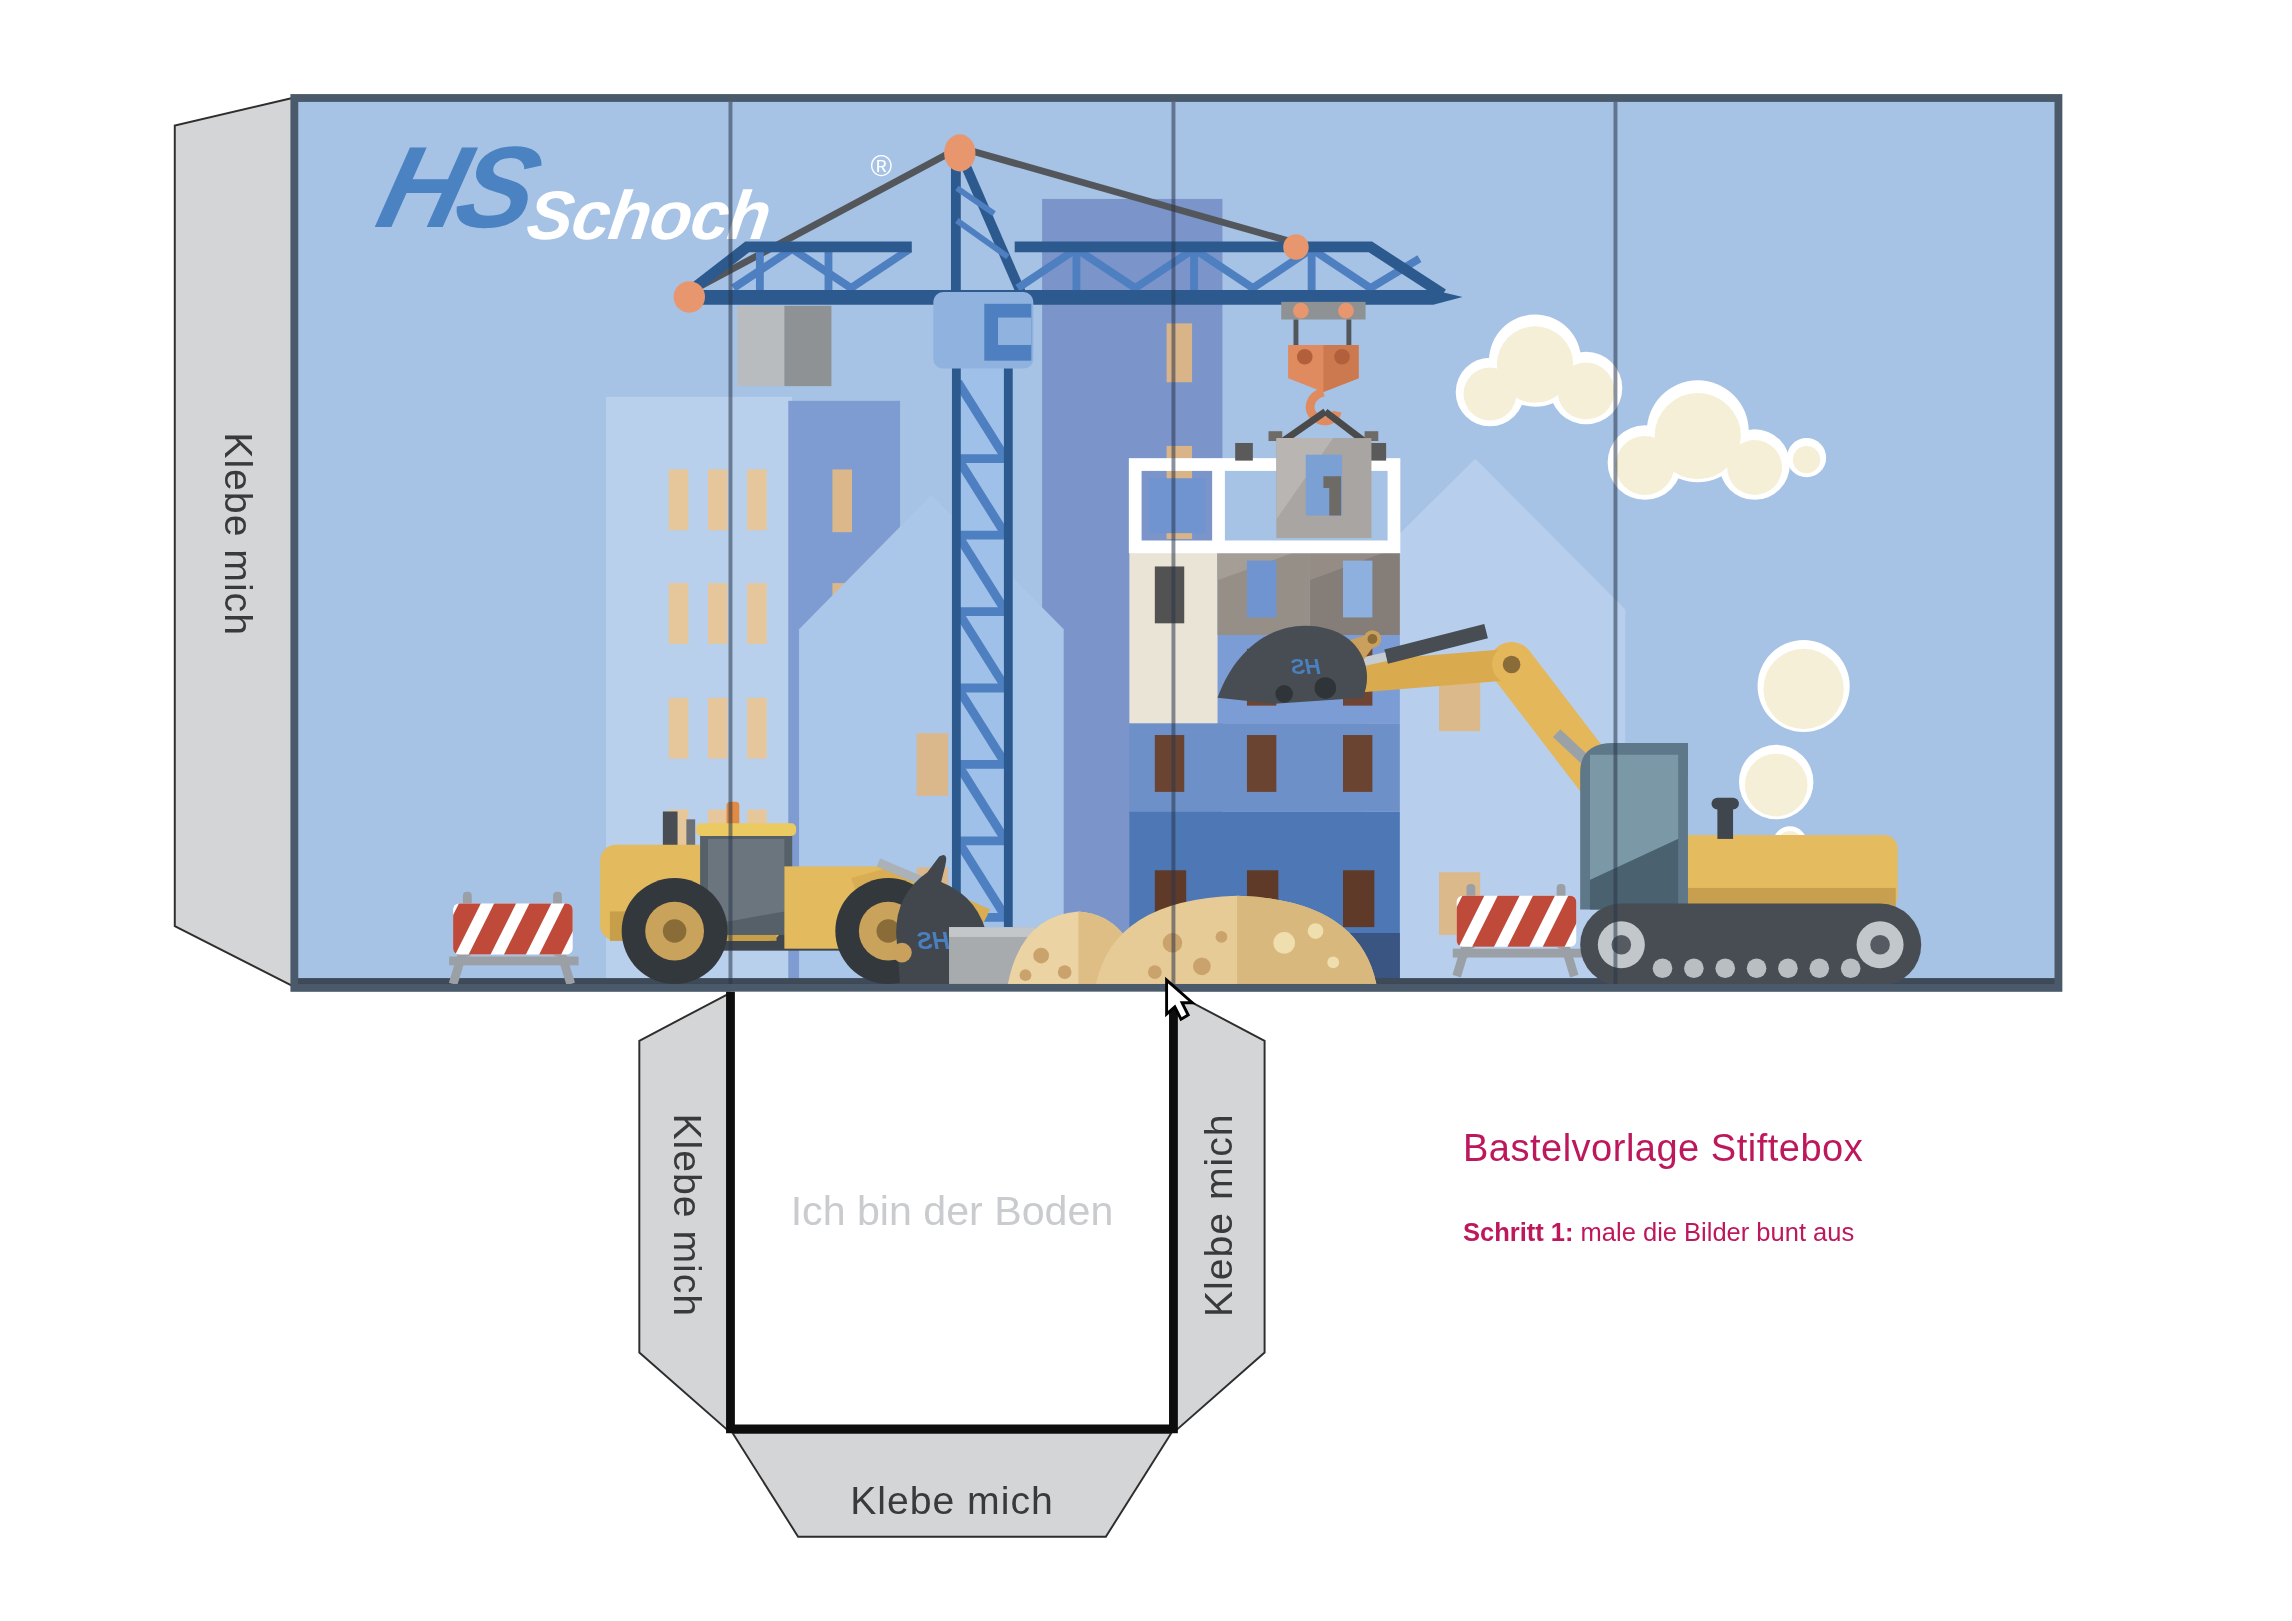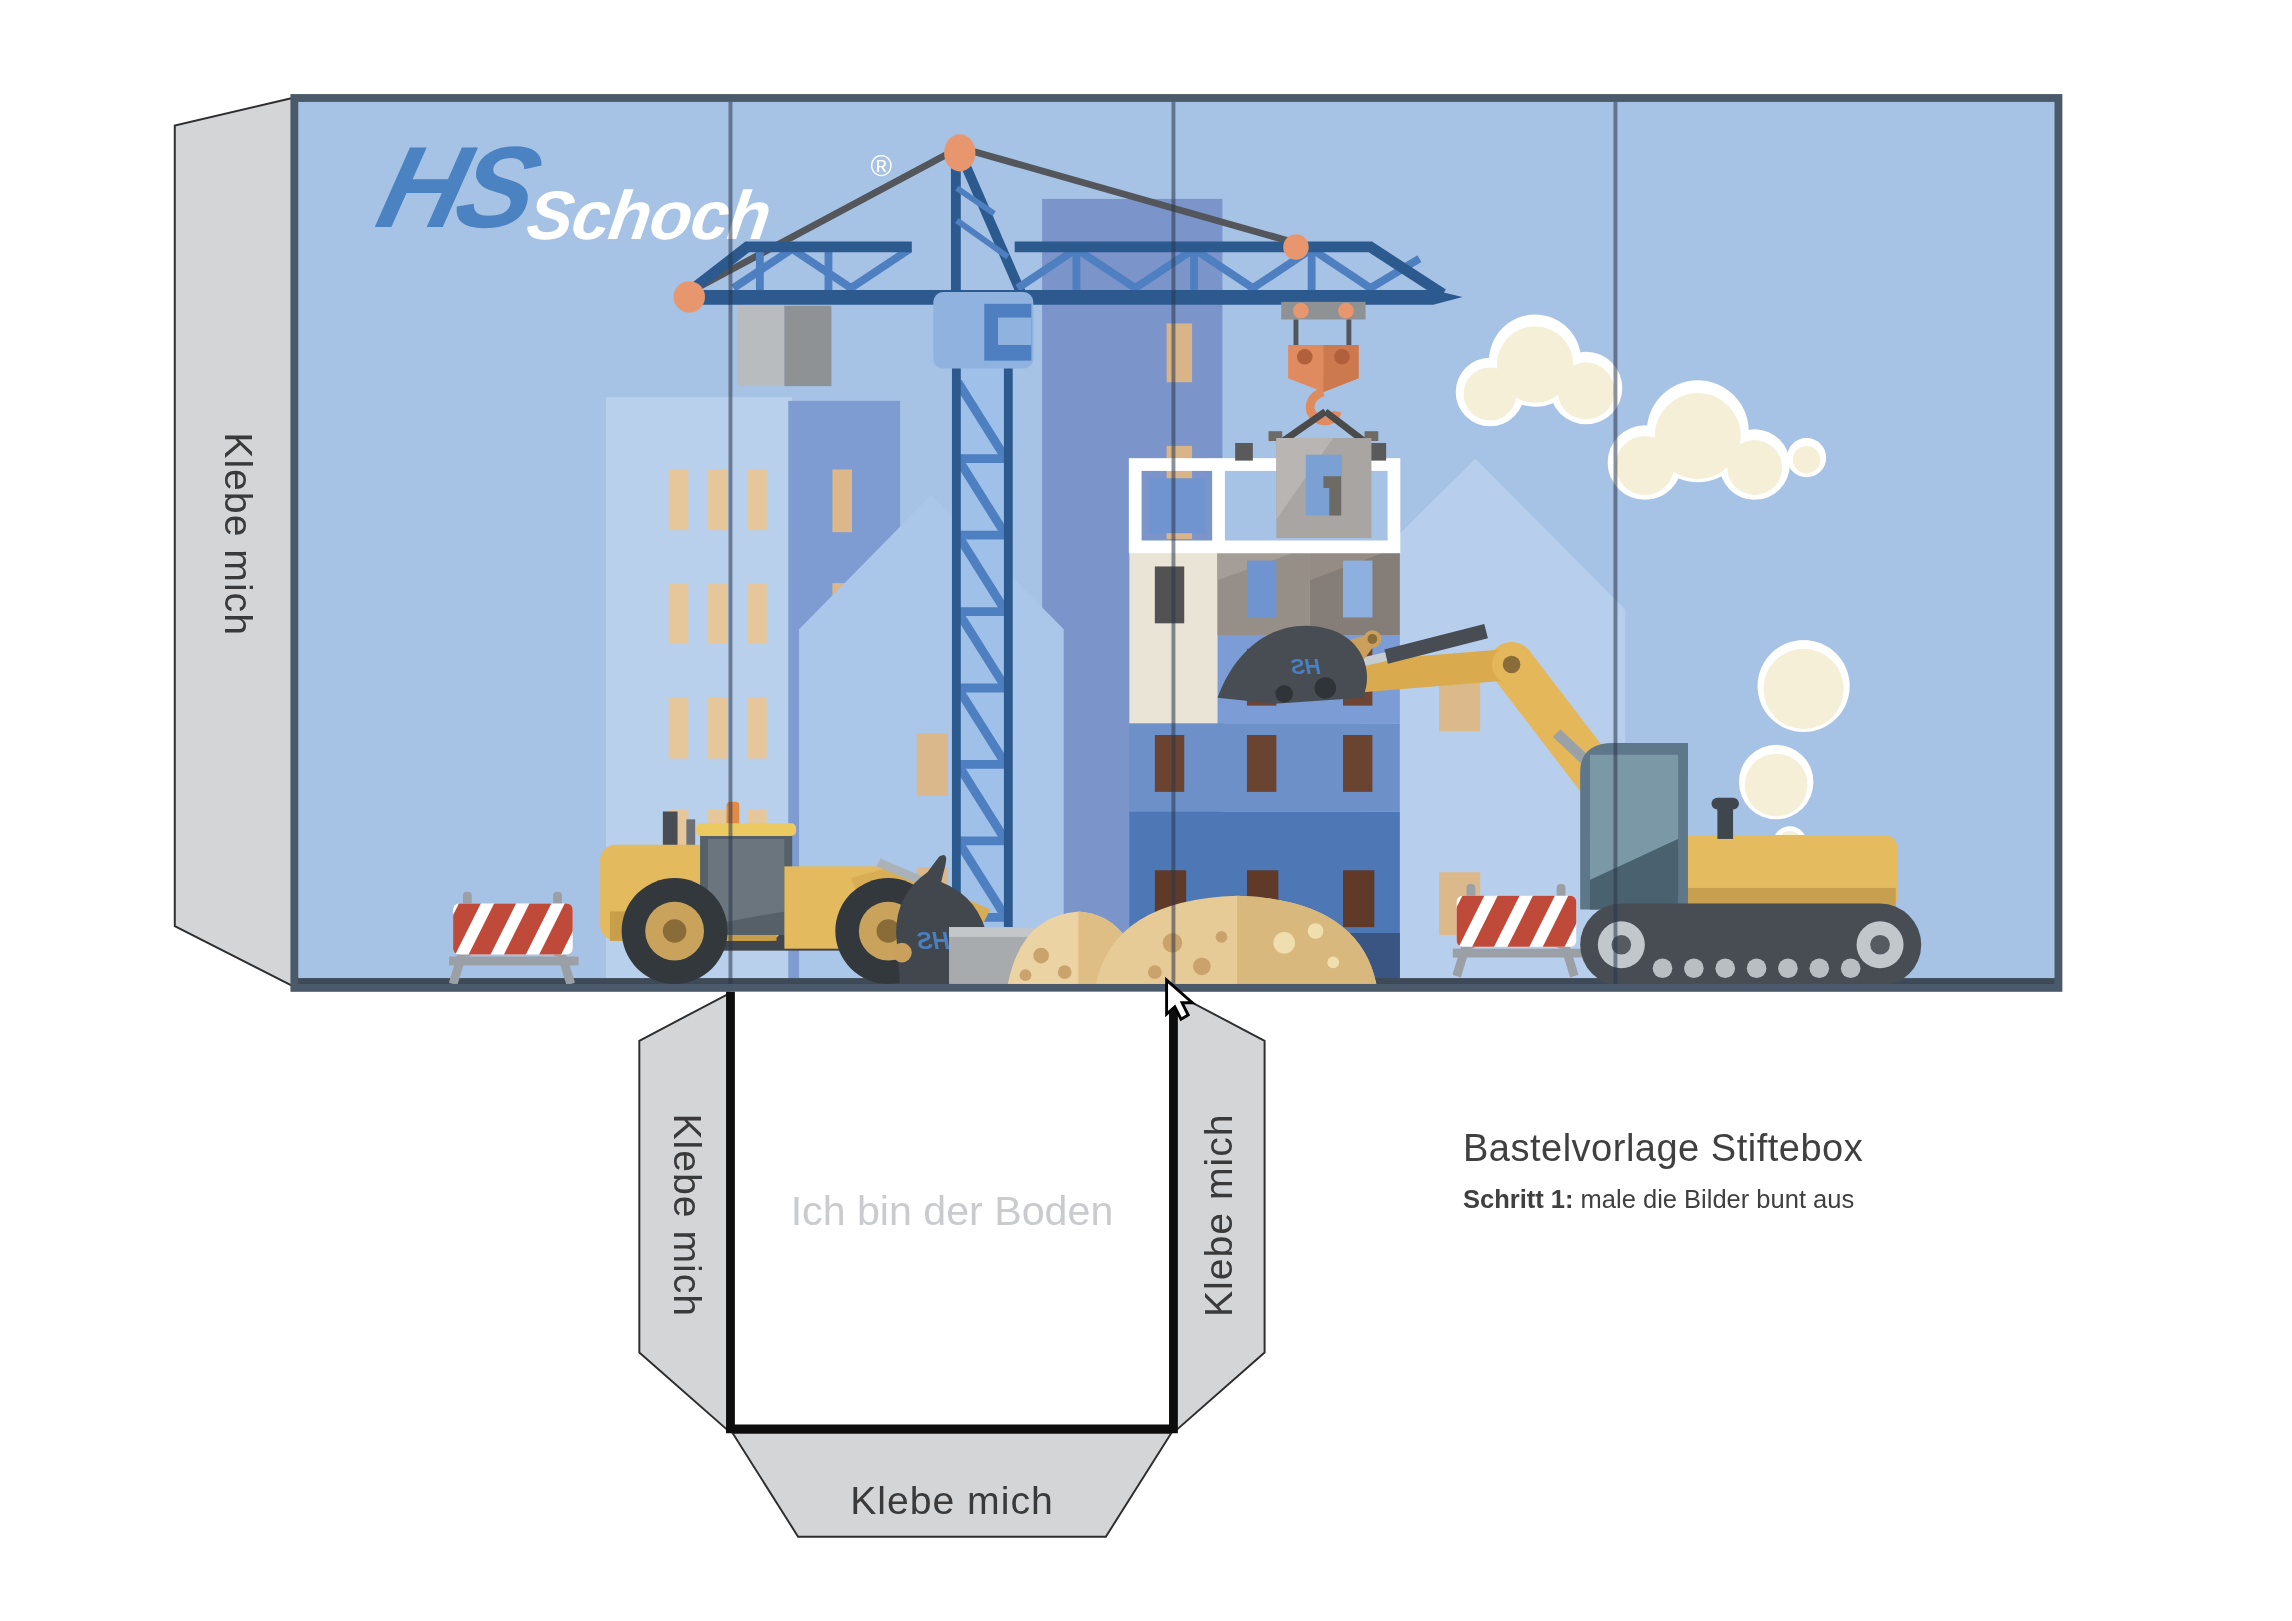--- a/index.html
+++ b/index.html
@@ -3,24 +3,24 @@
 <meta charset="utf-8">
 <style>
   html,body{margin:0;padding:0;background:#fff;}
   .sheet{position:relative;width:2293px;height:1621px;background:#fff;overflow:hidden;
          font-family:"Liberation Sans",sans-serif;}
   .art{position:absolute;left:0;top:0;}
   svg text{font-family:"Liberation Sans",sans-serif;}
   .glue-label{fill:#3a3a3a;font-size:40px;letter-spacing:1px;}
   .base-label{fill:#c9cbce;font-size:42px;}
   .navy{fill:#2c5a8e}.midblue{stroke:#4e7fc0}.cable{stroke:#53575b}
-  .instructions{position:absolute;left:1463px;top:1127px;width:667px;color:#404040;}
+  .instructions{position:absolute;left:1463px;top:1127px;width:667px;color:#be185d;}
   .ins-title{font-size:38px;font-weight:400;letter-spacing:0.5px;}
   .ins-sub{font-size:23.5px;margin-top:6.9px;}
-  .ins-steps{margin-top:10px;font-size:25.5px;line-height:39px;}
+  .ins-steps{margin-top:43px;font-size:25.5px;line-height:39px;}
   .ins-steps p{margin:0;}
   .ins-steps b{font-weight:700;}
 </style>
 </head>
 <body>
 
 <div class="sheet">
 
 <svg class="art" width="2293" height="1621" viewBox="0 0 2339 1654">
 

